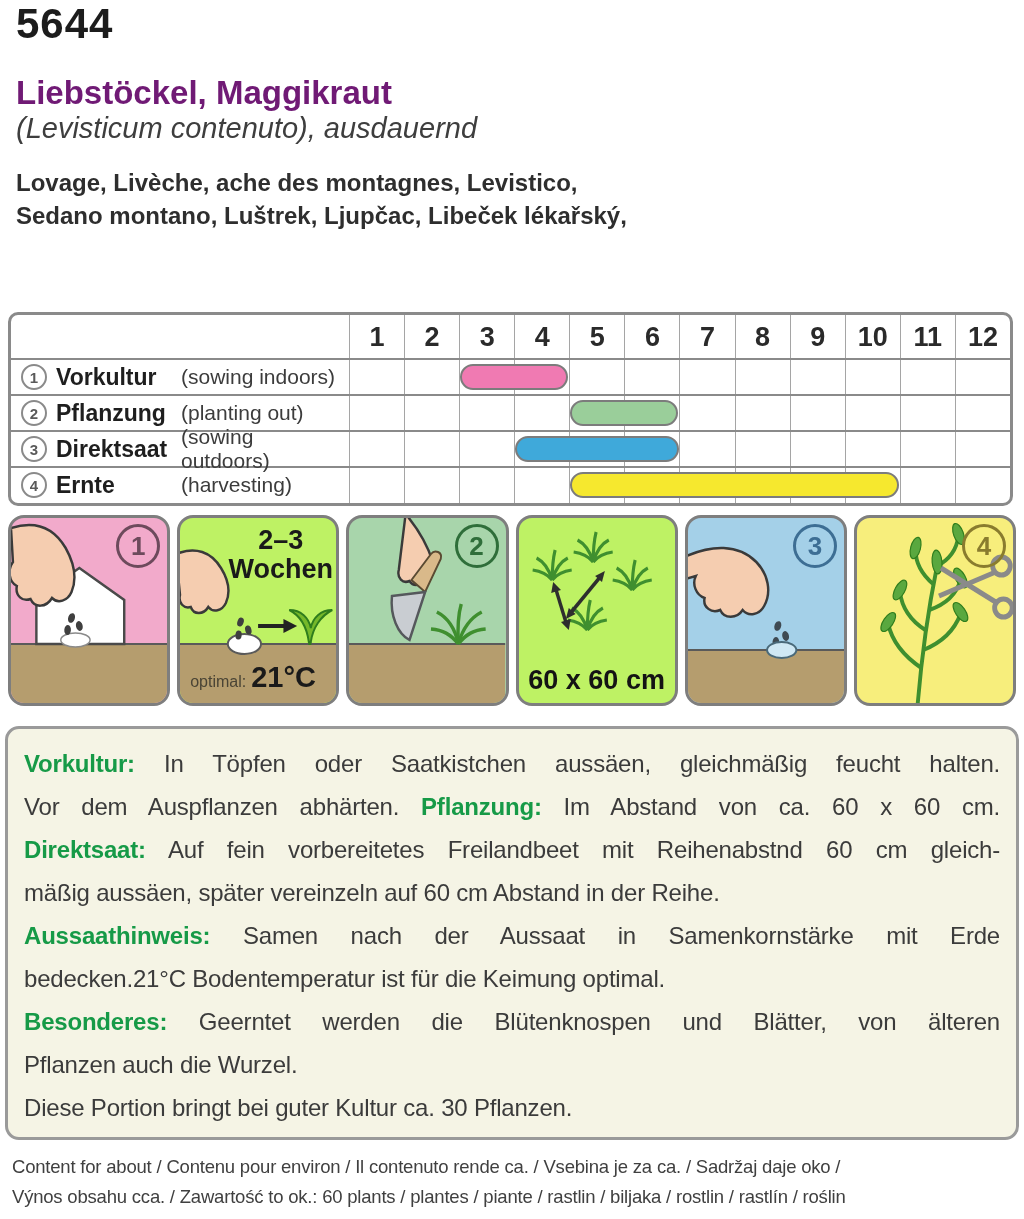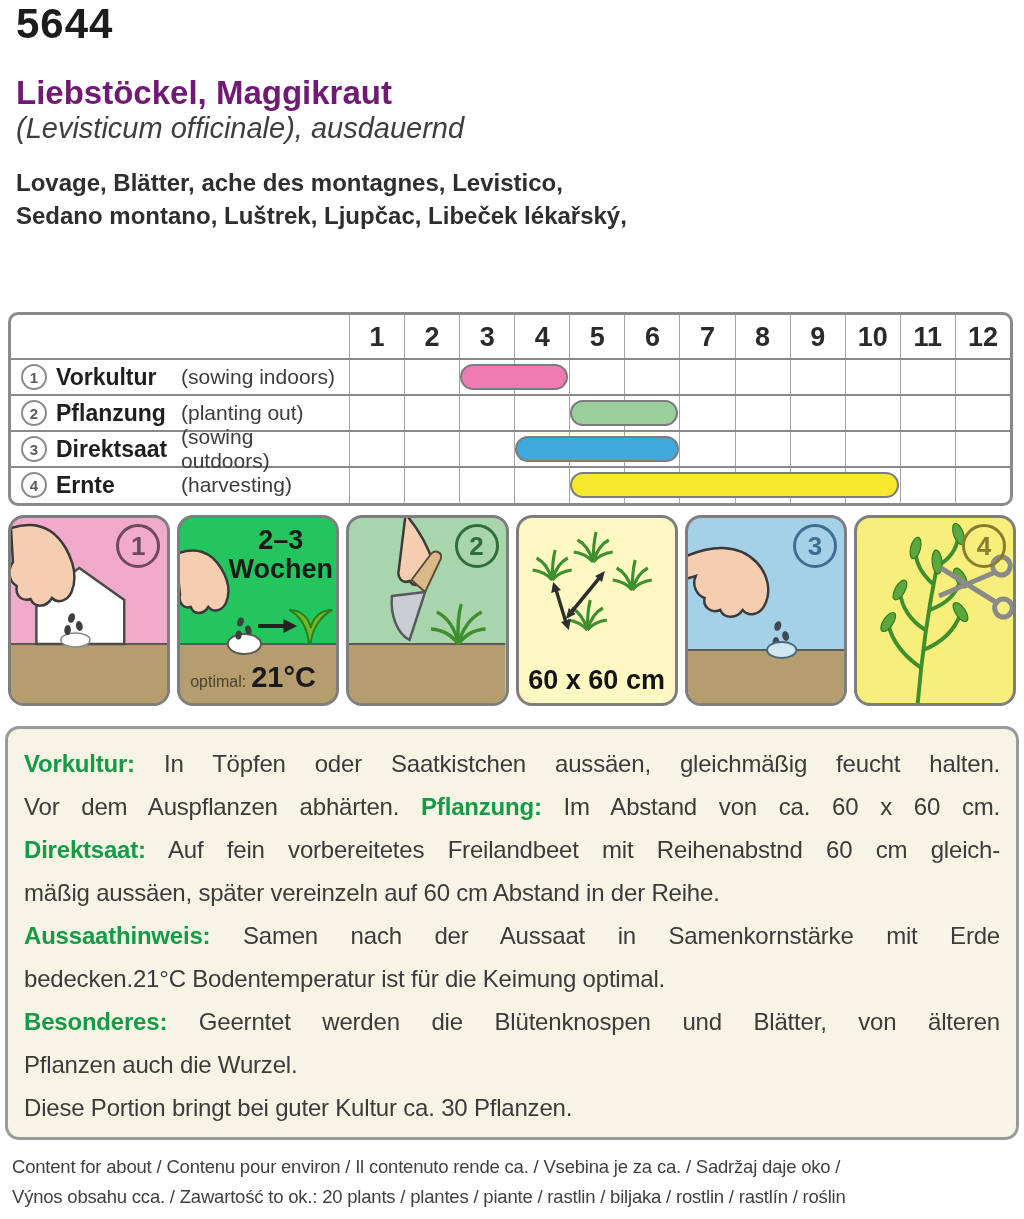--- a/index.html
+++ b/index.html
@@ -28,22 +28,22 @@
   .cal-bars{position:absolute;left:338px;top:0;right:0;bottom:0;}
   .bar{position:absolute;height:22px;border:2px solid #7c7c7c;border-radius:13px;}
 
   
   .panels{position:absolute;left:8px;top:515px;width:1008px;height:191px;display:flex;gap:7px;}
   .panel{flex:1;position:relative;border:3px solid #7e7e7e;border-radius:16px;overflow:hidden;}
   .panel svg{position:absolute;left:0;top:0;width:100%;height:100%;}
   .badge{position:absolute;top:6px;right:7px;width:38px;height:38px;border-radius:50%;
          border:3px solid currentColor;display:flex;align-items:center;justify-content:center;
          font-size:26px;font-weight:bold;background:transparent;}
-  .p-pink{background:#f2aacb;}  .p-white{background:#22c55e;}  .p-green{background:#a8d5ab;}
-  .p-soil{background:#fef9c3;}  .p-blue{background:#a4d0e8;}   .p-yellow{background:#f7ee7c;}
+  .p-pink{background:#f2aacb;}  .p-white{background:#bef264;}  .p-green{background:#a8d5ab;}
+  .p-soil{background:#bef264;}  .p-blue{background:#a4d0e8;}   .p-yellow{background:#f7ee7c;}
   .weeks{position:absolute;top:8px;left:30%;right:2px;text-align:center;font-size:27px;
          font-weight:bold;color:#1a1a1a;line-height:29px;}
   .optimal{position:absolute;bottom:9px;left:10px;white-space:nowrap;}
   .optimal .olabel{font-size:16px;color:#4a4435;font-weight:normal;}
   .optimal .oval{font-size:29px;font-weight:bold;color:#1a1a1a;margin-left:5px;}
   .spacing{position:absolute;bottom:7px;left:0;right:0;text-align:center;font-size:27px;
            font-weight:bold;color:#141414;}
 
   
   .instr{position:absolute;left:5px;top:726px;width:1014px;height:414px;box-sizing:border-box;
@@ -57,23 +57,23 @@
   .footer{position:absolute;left:12px;top:1152px;right:6px;font-size:18.5px;color:#404040;
           line-height:30px;letter-spacing:-0.2px;white-space:nowrap;}
 </style>
 </head>
 <body>
 
 <div class="page">
 
   <div class="pnum">5644</div>
   <div class="title">Liebstöckel, Maggikraut</div>
-  <div class="latin">(Levisticum officinale), ausdauernd</div>
+  <div class="latin">(Levisticum contenuto), ausdauernd</div>
   <div class="syns" id="synonyms">
-      <div>Lovage, Blätter, ache des montagnes, Levistico,</div>
+      <div>Lovage, Livèche, ache des montagnes, Levistico,</div>
       <div>Sedano montano, Luštrek, Ljupčac, Libeček lékařský,</div>
     </div>
 
   <div class="cal">
     <div class="cal-months" id="calMonths">
         <div class="mcol">
           <div class="mnum">1</div>
         </div>
         <div class="mcol">
           <div class="mnum">2</div>
@@ -317,16 +317,16 @@
       <div class="iline"><span>mäßig aussäen, später vereinzeln auf 60 cm Abstand in der Reihe.</span></div>
       <div class="iline j"><span class="glabel">Aussaathinweis:</span><span> Samen nach der Aussaat in Samenkornstärke mit Erde</span></div>
       <div class="iline"><span>bedecken.21°C Bodentemperatur ist für die Keimung optimal.</span></div>
       <div class="iline j"><span class="glabel">Besonderes:</span><span> Geerntet werden die Blütenknospen und Blätter, von älteren</span></div>
       <div class="iline"><span>Pflanzen auch die Wurzel.</span></div>
       <div class="iline"><span>Diese Portion bringt bei guter Kultur ca. 30 Pflanzen.</span></div>
     </div>
 
   <div class="footer" id="footerLines">
       <div>Content for about / Contenu pour environ / Il contenuto rende ca. / Vsebina je za ca. / Sadržaj daje oko /</div>
-      <div>Výnos obsahu cca. / Zawartość to ok.: 20 plants / plantes / piante / rastlin / biljaka / rostlin / rastlín / roślin</div>
+      <div>Výnos obsahu cca. / Zawartość to ok.: 60 plants / plantes / piante / rastlin / biljaka / rostlin / rastlín / roślin</div>
     </div>
 
 </div>
 
 </body></html>

